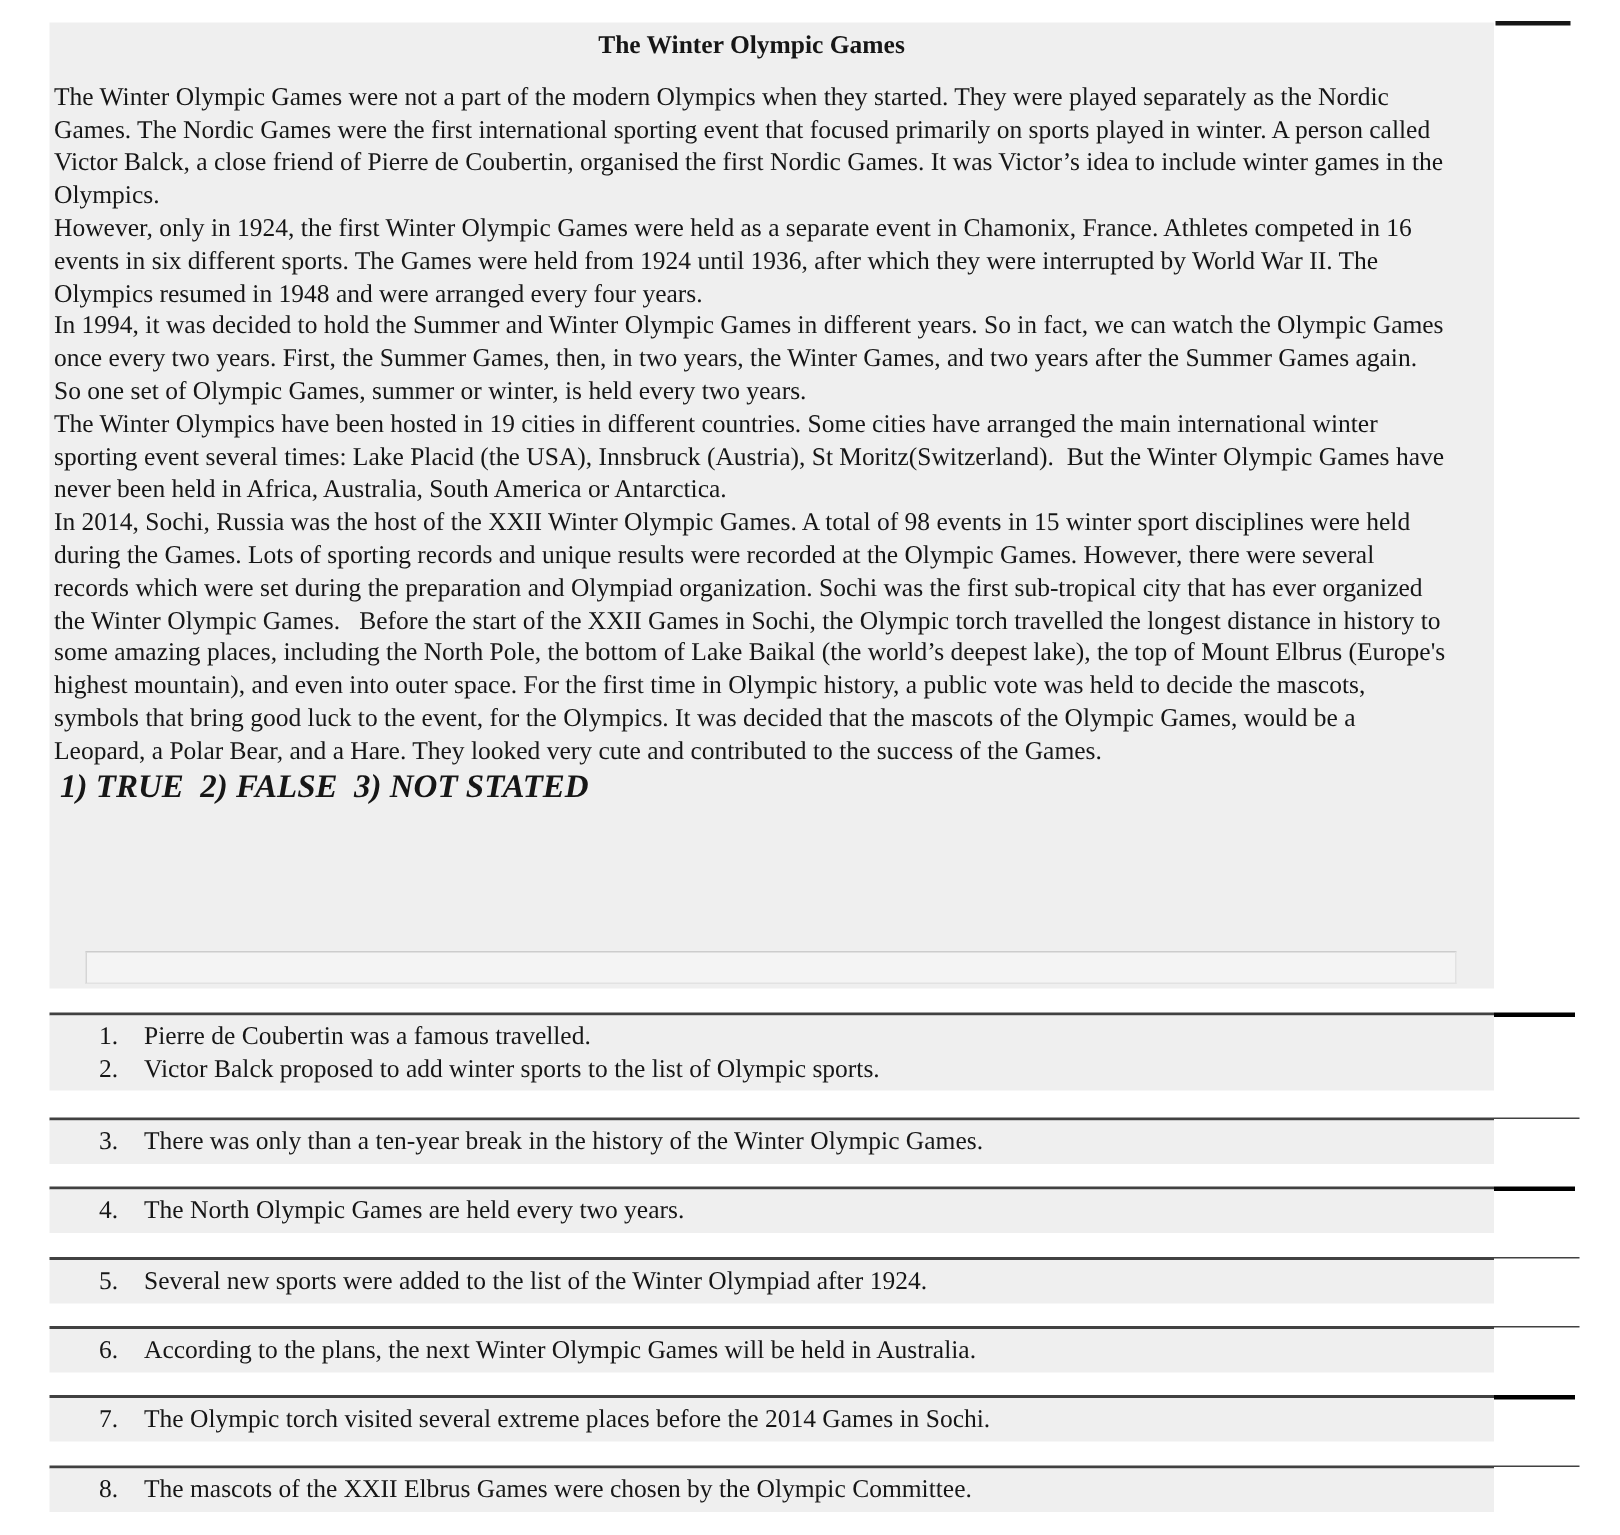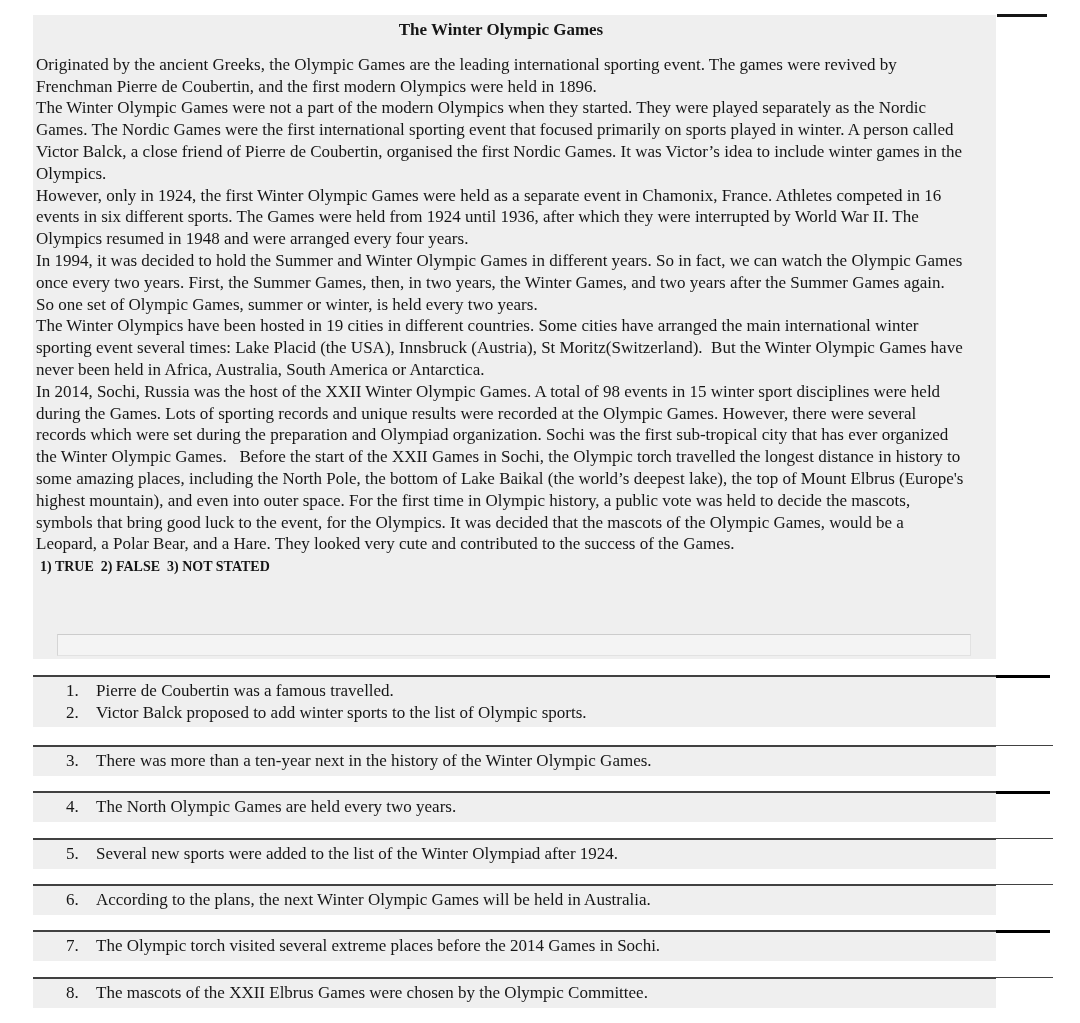--- a/index.html
+++ b/index.html
@@ -10,22 +10,23 @@
 
   
   .main-block {
     position:absolute; left:33px; top:15px; width:963px; height:644px;
     background:#efefef; box-sizing:border-box; padding:4px 30px 0 3px;
     font-size:17px; line-height:21.8px; overflow:hidden;
   }
   .passage-title { text-align:center; font-weight:bold; margin:0 0 13px 0; padding-right:0; }
   .main-block p { margin:0; white-space:pre-wrap; }
   .options-line {
-    font-weight:bold; font-size:14px; padding-left:4px; margin-top:1px;
+    font-weight:bold; font-size:22px; padding-left:4px; margin-top:1px;
     white-space:pre-wrap;
+    font-style:italic;
   }
   .answer-input {
     position:absolute; left:24px; bottom:3px; width:914px; height:22px;
     box-sizing:border-box; background:#f4f4f4;
     border:1px solid #e2e2e2; border-top:1px solid #cccccc; border-left:1px solid #d5d5d5;
     font-family:"Liberation Serif", serif; font-size:16px; color:#161616;
     outline:none;
   }
 
   
@@ -43,21 +44,20 @@
   }
   .q-item { display:flex; font-size:17px; line-height:21.6px; }
   .q-num  { flex:0 0 30px; margin-left:33px; }
   .q-text { flex:1; padding-right:10px; }
 </style>
 </head>
 <body>
 
 <div class="main-block">
   <div class="passage-title">The Winter Olympic Games</div>
-  <p>Originated by the ancient Greeks, the Olympic Games are the leading international sporting event. The games were revived by Frenchman Pierre de Coubertin, and the first modern Olympics were held in 1896.</p>
   <p>The Winter Olympic Games were not a part of the modern Olympics when they started. They were played separately as the Nordic Games. The Nordic Games were the first international sporting event that focused primarily on sports played in winter. A person called Victor Balck, a close friend of Pierre de Coubertin, organised the first Nordic Games. It was Victor’s idea to include winter games in the Olympics.</p>
   <p>However, only in 1924, the first Winter Olympic Games were held as a separate event in Chamonix, France. Athletes competed in 16 events in six different sports. The Games were held from 1924 until 1936, after which they were interrupted by World War II. The Olympics resumed in 1948 and were arranged every four years.</p>
   <p>In 1994, it was decided to hold the Summer and Winter Olympic Games in different years. So in fact, we can watch the Olympic Games once every two years. First, the Summer Games, then, in two years, the Winter Games, and two years after the Summer Games again. So one set of Olympic Games, summer or winter, is held every two years.</p>
   <p>The Winter Olympics have been hosted in 19 cities in different countries. Some cities have arranged the main international winter sporting event several times: Lake Placid (the USA), Innsbruck (Austria), St Moritz(Switzerland).  But the Winter Olympic Games have never been held in Africa, Australia, South America or Antarctica.</p>
   <p>In 2014, Sochi, Russia was the host of the XXII Winter Olympic Games. A total of 98 events in 15 winter sport disciplines were held during the Games. Lots of sporting records and unique results were recorded at the Olympic Games. However, there were several records which were set during the preparation and Olympiad organization. Sochi was the first sub-tropical city that has ever organized the Winter Olympic Games.   Before the start of the XXII Games in Sochi, the Olympic torch travelled the longest distance in history to some amazing places, including the North Pole, the bottom of Lake Baikal (the world’s deepest lake), the top of Mount Elbrus (Europe's highest mountain), and even into outer space. For the first time in Olympic history, a public vote was held to decide the mascots, symbols that bring good luck to the event, for the Olympics. It was decided that the mascots of the Olympic Games, would be a Leopard, a Polar Bear, and a Hare. They looked very cute and contributed to the success of the Games.</p>
   <div class="options-line">1) TRUE  2) FALSE  3) NOT STATED</div>
   <input class="answer-input" type="text" value="" style="">
 </div>
 
 <div class="page-rule-top"></div>
@@ -76,21 +76,21 @@
     </div>
   </div>
 </div>
 
 <div class="q-row" style="top:745px; height:30px;">
   <span class="rule-left"></span>
   <span class="rule-right thin"></span>
   <div class="band">
     <div class="q-item">
       <span class="q-num">3.</span>
-      <span class="q-text">There was more than a ten-year next in the history of the Winter Olympic Games.</span>
+      <span class="q-text">There was only than a ten-year break in the history of the Winter Olympic Games.</span>
     </div>
   </div>
 </div>
 
 <div class="q-row" style="top:791px; height:30px;">
   <span class="rule-left"></span>
   <span class="rule-right thick"></span>
   <div class="band">
     <div class="q-item">
       <span class="q-num">4.</span>

